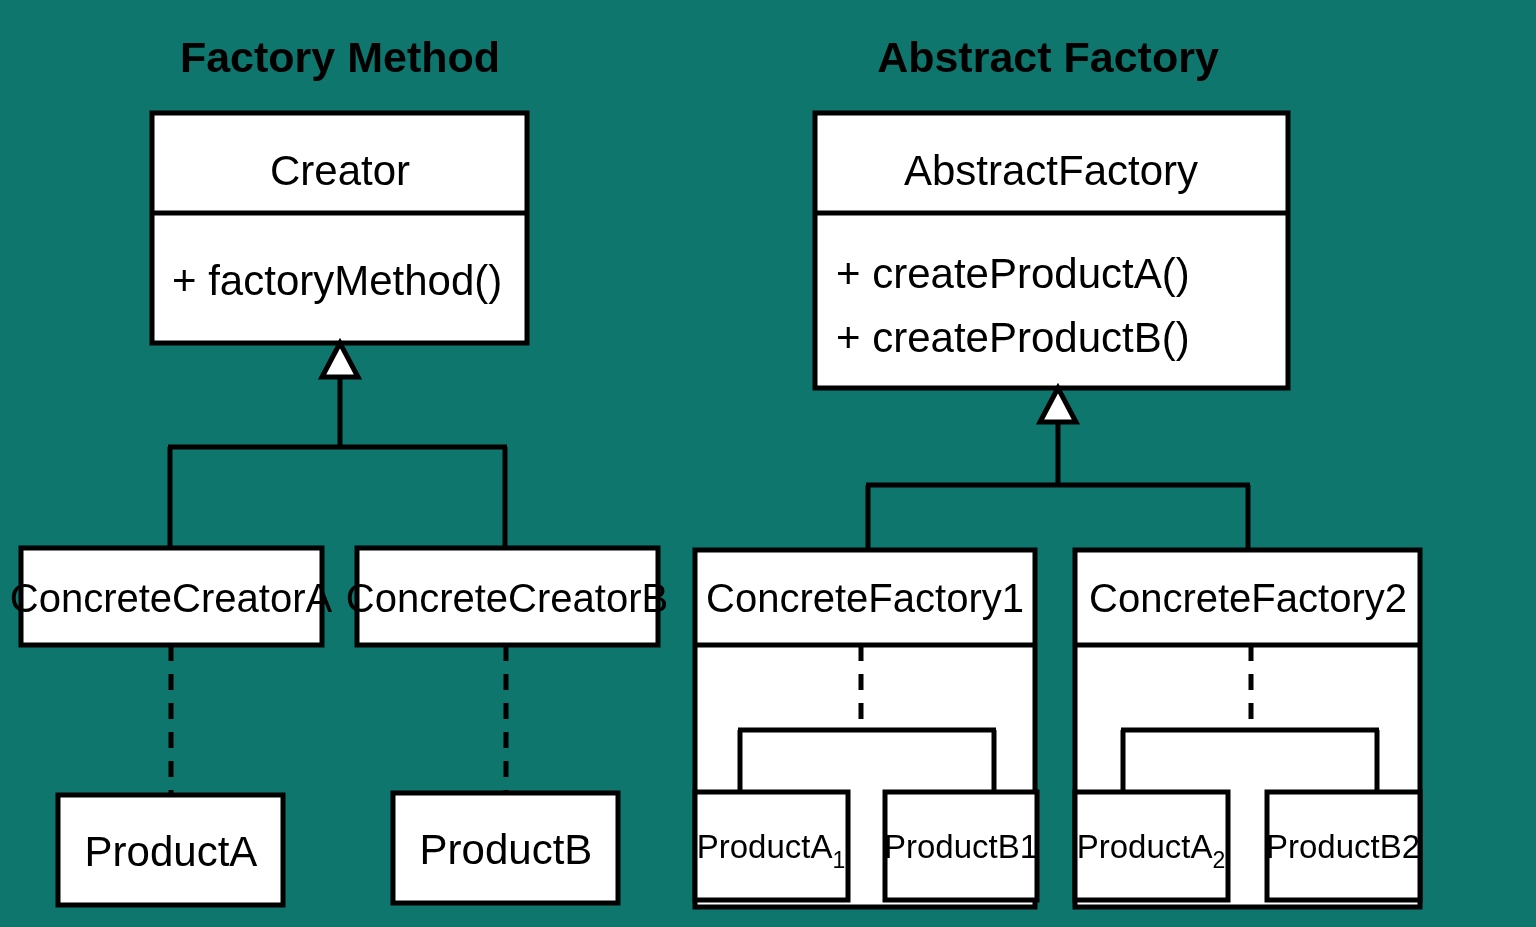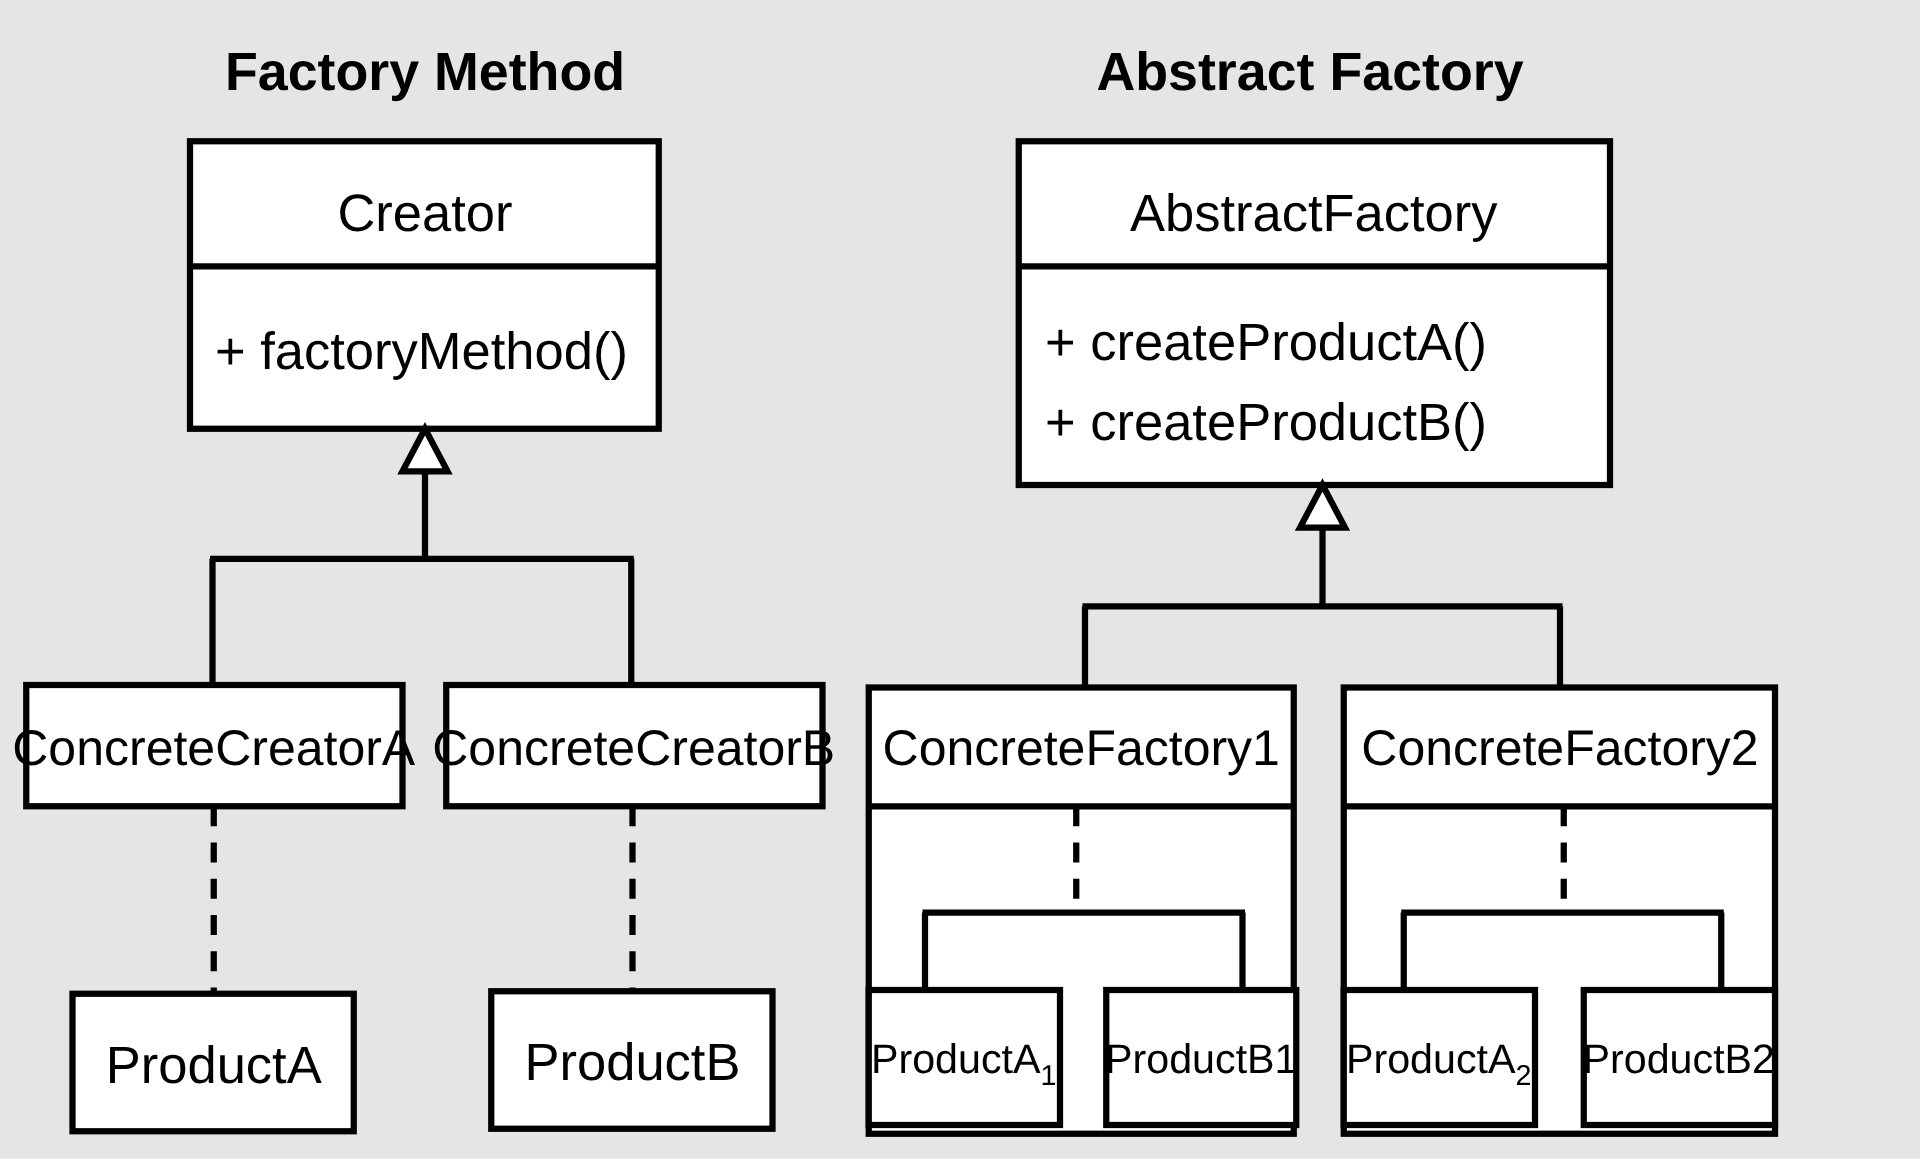--- a/index.html
+++ b/index.html
@@ -9,21 +9,21 @@
     background: #ffffff;
   }
   body {
     font-family: "Liberation Sans", sans-serif;
     color: #000000;
   }
   #diagram-root {
     position: relative;
     width: 1536px;
     height: 927px;
-    background: #e5e5e5;
+    background: #0f766e;
     overflow: hidden;
   }
   svg#uml-canvas {
     position: absolute;
     left: 0;
     top: 0;
     width: 1536px;
     height: 927px;
     display: block;
   }

